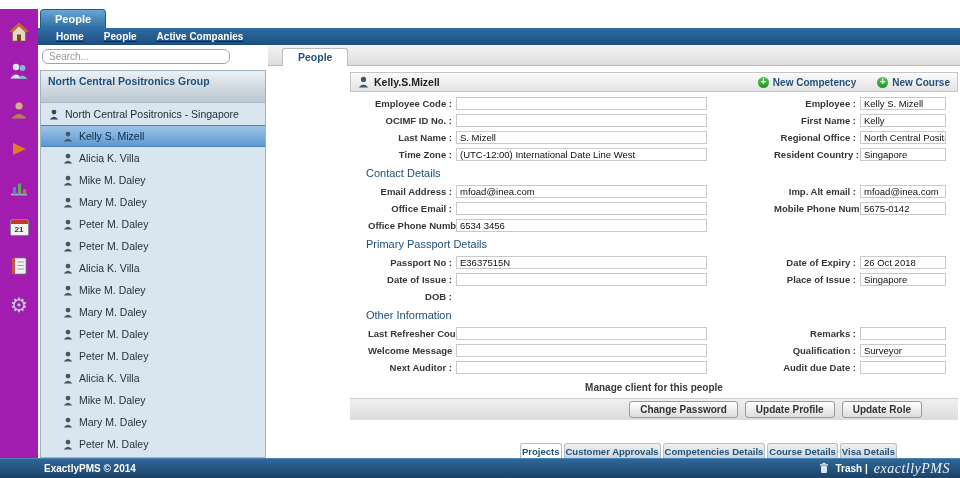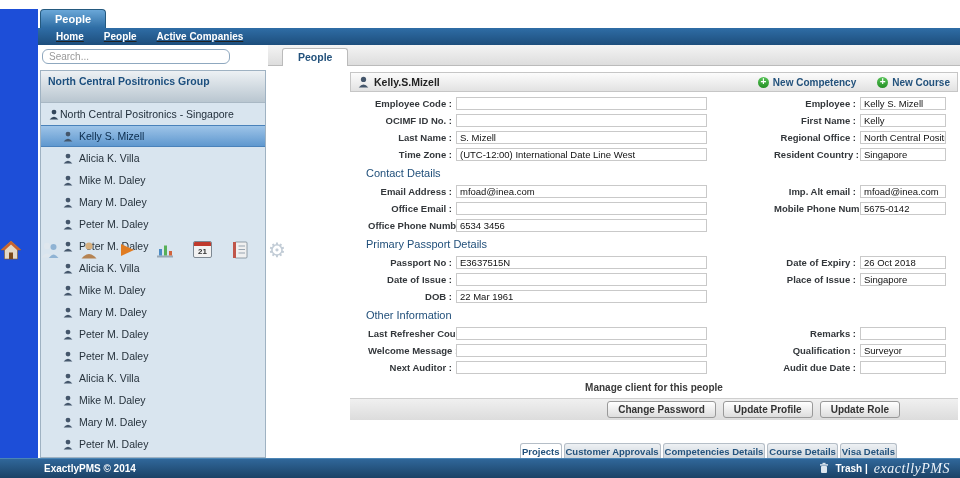--- a/index.html
+++ b/index.html
@@ -4,21 +4,21 @@
 <style>
   * { margin:0; padding:0; box-sizing:border-box; }
   body { background:#fff; }
   .page {
     position:relative; width:960px; height:478px; overflow:hidden;
     background:#fff; font-family:"Liberation Sans", sans-serif; font-size:10px; color:#222;
   }
   
   .iconbar {
     position:absolute; left:0; top:9px; bottom:0; width:38px;
-    background:#1d4ed8; display:flex; align-items:center;
+    background:#a21caf; display:flex; flex-direction:column; align-items:center;
     padding-top:12px; gap:17px; z-index:2;
   }
   .ic { width:24px; height:22px; display:flex; align-items:center; justify-content:center; cursor:pointer; }
   .gear { font-size:20px; color:#c2ccd6; line-height:20px; }
   .cal { width:19px; height:17px; background:#f2f2f2; border:1px solid #7d8892; border-radius:2px; overflow:hidden; }
   .cal-top { height:4px; background:#c0392b; }
   .cal-day { font-size:8px; font-weight:bold; color:#333; text-align:center; line-height:11px; }
   
   .main-tab {
     position:absolute; left:40px; top:9px; height:19px; z-index:3;
@@ -39,21 +39,21 @@
   }
   .search::placeholder { color:#999; }
   .tree {
     position:absolute; left:40px; top:70px; width:226px; bottom:20px;
     background:#d9e5ef; border:1px solid #9fb2c2; overflow:hidden;
   }
   .tree-header {
     height:32px; line-height:20px; padding-left:7px; font-size:10.5px; font-weight:bold; color:#1c4f7e;
     background:linear-gradient(#edf1f4,#b9c6d0); border-bottom:1px solid #a9b8c4; cursor:pointer;
   }
-  .tree-company { height:22px; display:flex; align-items:center; padding-left:8px; font-size:10.5px; color:#1d2a36; cursor:pointer; }
+  .tree-company { height:22px; display:flex; align-items:center; gap:5px; padding-left:8px; font-size:10.5px; color:#1d2a36; cursor:pointer; }
   .tree-person { height:22px; display:flex; align-items:center; gap:5px; padding-left:22px; font-size:10.5px; color:#26323c; cursor:pointer; }
   .tree-person.selected {
     background:linear-gradient(#9ec4e8,#5f98cf); border-top:1px solid #4a82ba; border-bottom:1px solid #4a82ba; color:#0b2c4d;
   }
   .p-icon { display:inline-flex; width:11px; }
   
   .content-tabstrip {
     position:absolute; left:268px; top:45px; right:0; height:21px;
     background:linear-gradient(#f4f4f4,#dddddd); border-bottom:1px solid #bbb;
   }
@@ -86,21 +86,21 @@
   .f-input { height:13px; line-height:12px; border:1px solid #c9c9c9; background:#fff; font-size:9.5px;
              color:#111; padding:0 3px; white-space:nowrap; overflow:hidden; }
   .f-input.f-left { width:251px; }
   .f-label.f-rlabel { margin-left:auto; width:86px; }
   .f-input.f-right { width:86px; }
   .section-title { margin:3px 0 3px 16px; font-size:11px; line-height:14px; font-weight:normal; color:#1f4e79; }
   .manage-link { text-align:center; margin-top:6px; font-size:10px; font-weight:bold; color:#3a3a3a; cursor:pointer; }
   .panel-actions {
     position:absolute; left:0; right:0; bottom:0; height:22px;
     background:linear-gradient(#f0f0f0,#dcdcdc); border-top:1px solid #cfcfcf;
-    display:flex; align-items:center; justify-content:flex-end; gap:7px; padding-right:58px;
+    display:flex; align-items:center; justify-content:flex-end; gap:7px; padding-right:36px;
   }
   .act-btn {
     font-family:"Liberation Sans", sans-serif; font-size:10px; font-weight:bold; color:#333;
     padding:2px 10px; background:linear-gradient(#ffffff,#dddddd); border:1px solid #999;
     border-radius:3px; cursor:pointer;
   }
   
   .bottom-tabs {
     position:absolute; left:268px; right:0; bottom:20px; height:15px;
     display:flex; align-items:flex-end; padding-left:252px; overflow:hidden; white-space:nowrap;
@@ -423,21 +423,20 @@
           <div class="f-input f-right">26 Oct 2018</div>
         </div>
         <div class="form-row">
           <div class="f-label">Date of Issue :</div>
           <div class="f-input f-left"></div>
           <div class="f-label f-rlabel">Place of Issue :</div>
           <div class="f-input f-right">Singapore</div>
         </div>
         <div class="form-row">
           <div class="f-label">DOB :</div>
-          <div class="f-input f-left">22 Mar 1961</div>
         </div>
         <div class="section-title">Other Information</div>
         <div class="form-row">
           <div class="f-label">Last Refresher Course :</div>
           <div class="f-input f-left"></div>
           <div class="f-label f-rlabel">Remarks :</div>
           <div class="f-input f-right"></div>
         </div>
         <div class="form-row">
           <div class="f-label">Welcome Message :</div>

